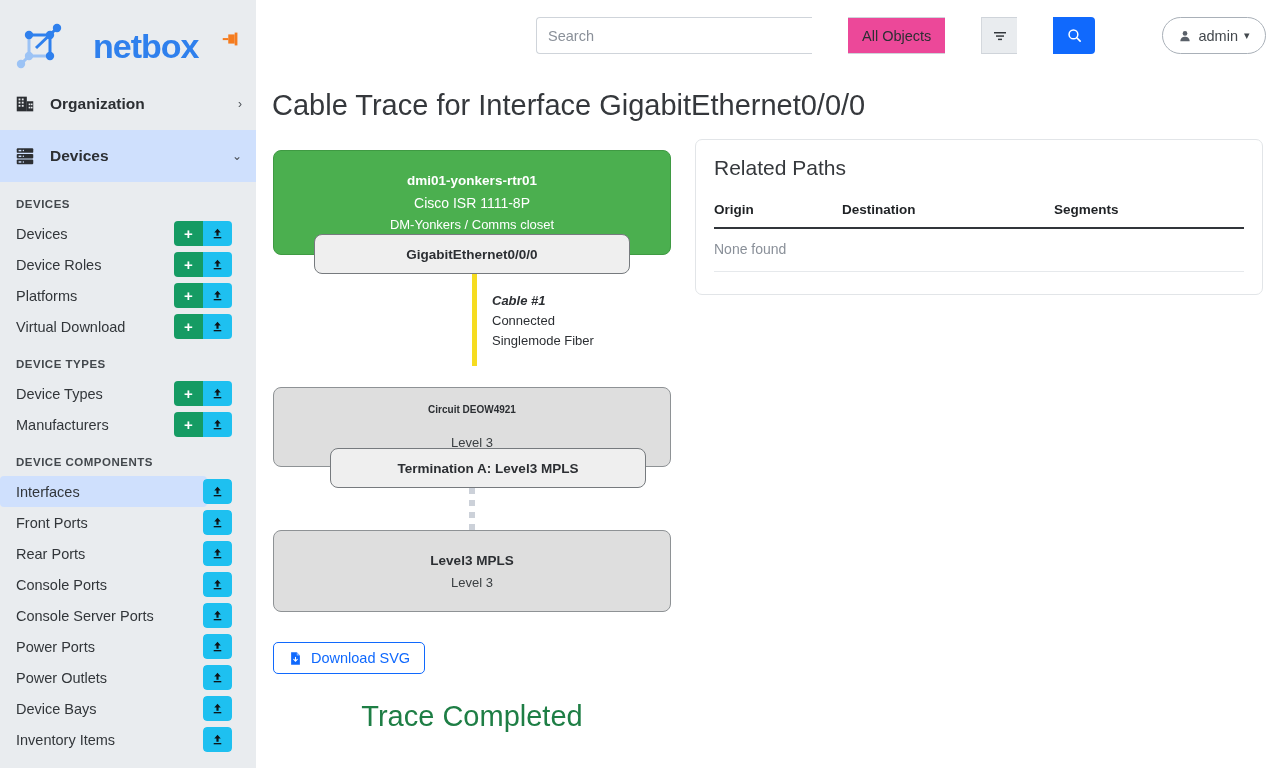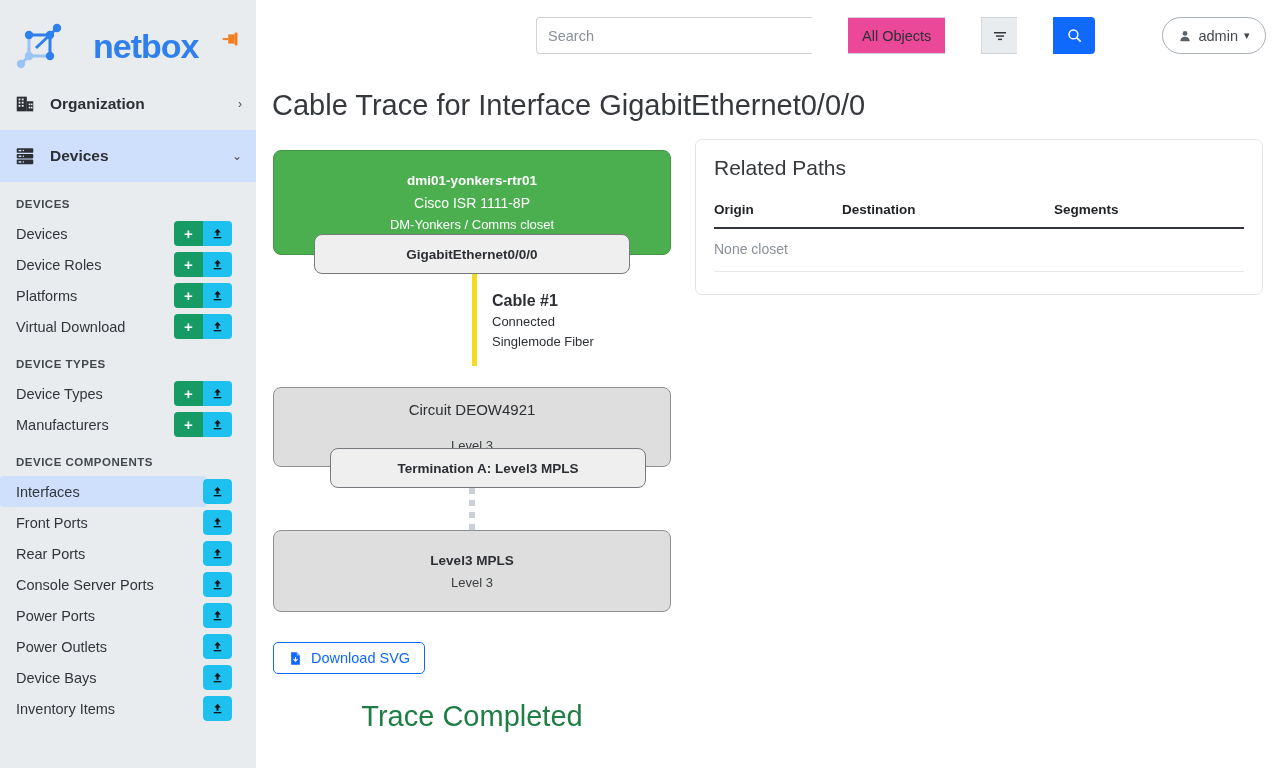--- a/index.html
+++ b/index.html
@@ -132,27 +132,27 @@
     position: relative; height: 92px; width: 398px; margin: 0 auto;
   }
   .cable-line {
     position: absolute; left: 199px; top: 0; width: 5px; height: 92px;
     background: #f6dc20;
   }
   .cable-info {
     position: absolute; left: 219px; top: 17px;
     text-align: left; font-size: 13px; color: #2c2f33; line-height: 20px;
   }
-  .cable-info b { font-size: 16px; }
+  .cable-info b { font-size: 13px; font-style: italic; }
   .circuit-wrap { position: relative; width: 398px; margin: 0 auto; }
   .node-circuit {
     width: 398px; height: 80px; background: #dedede; border-color: #8e9295;
     position: absolute; left: 0; top: 21px; z-index: 1;
   }
-  .node-circuit .c1 { font-size: 15px; font-weight: normal; margin-bottom: 20px; }
+  .node-circuit .c1 { font-size: 10px; font-weight: bold; margin-bottom: 20px; }
   .node-circuit .c2 { font-size: 13px; color: #3c4043; }
   .term-z, .term-a {
     width: 316px; height: 40px; background: #efefef; border: 1px solid #767a7e;
     border-radius: 8px; position: relative; z-index: 3; margin: 0 auto;
     display: flex; align-items: center; justify-content: center;
     font-size: 13.5px; font-weight: bold; color: #2c2f33;
   }
   .circuit-inner { position: relative; height: 122px; }
   .term-z { position: absolute; left: 41px; top: 0; }
   .term-a { position: absolute; left: 57px; top: 82px; }
@@ -377,20 +377,31 @@
     <span class="btn-pair">
       <span class="btn-import solo">
         <svg width="13" height="13" viewBox="0 0 24 24">
           <path d="M12 3 L18 10 L14 10 L14 16 L10 16 L10 10 L6 10 Z" fill="#0d1418"></path>
           <rect x="5" y="18.5" width="14" height="2.4" fill="#0d1418"></rect>
         </svg>
       </span>
     </span>
   </div>
   <div class="nav-item">
+    <span class="ni-label">Console Ports</span>
+    <span class="btn-pair">
+      <span class="btn-import solo">
+        <svg width="13" height="13" viewBox="0 0 24 24">
+          <path d="M12 3 L18 10 L14 10 L14 16 L10 16 L10 10 L6 10 Z" fill="#0d1418"></path>
+          <rect x="5" y="18.5" width="14" height="2.4" fill="#0d1418"></rect>
+        </svg>
+      </span>
+    </span>
+  </div>
+  <div class="nav-item">
     <span class="ni-label">Console Server Ports</span>
     <span class="btn-pair">
       <span class="btn-import solo">
         <svg width="13" height="13" viewBox="0 0 24 24">
           <path d="M12 3 L18 10 L14 10 L14 16 L10 16 L10 10 L6 10 Z" fill="#0d1418"></path>
           <rect x="5" y="18.5" width="14" height="2.4" fill="#0d1418"></rect>
         </svg>
       </span>
     </span>
   </div>
@@ -537,18 +548,18 @@
     <table class="rp-table">
       <thead>
         <tr>
           <th class="col-o">Origin</th>
           <th class="col-d">Destination</th>
           <th>Segments</th>
         </tr>
       </thead>
       <tbody>
         <tr>
-          <td colspan="3">None closet</td>
+          <td colspan="3">None found</td>
         </tr>
       </tbody>
     </table>
   </div>
 </div>
 
 </body></html>

